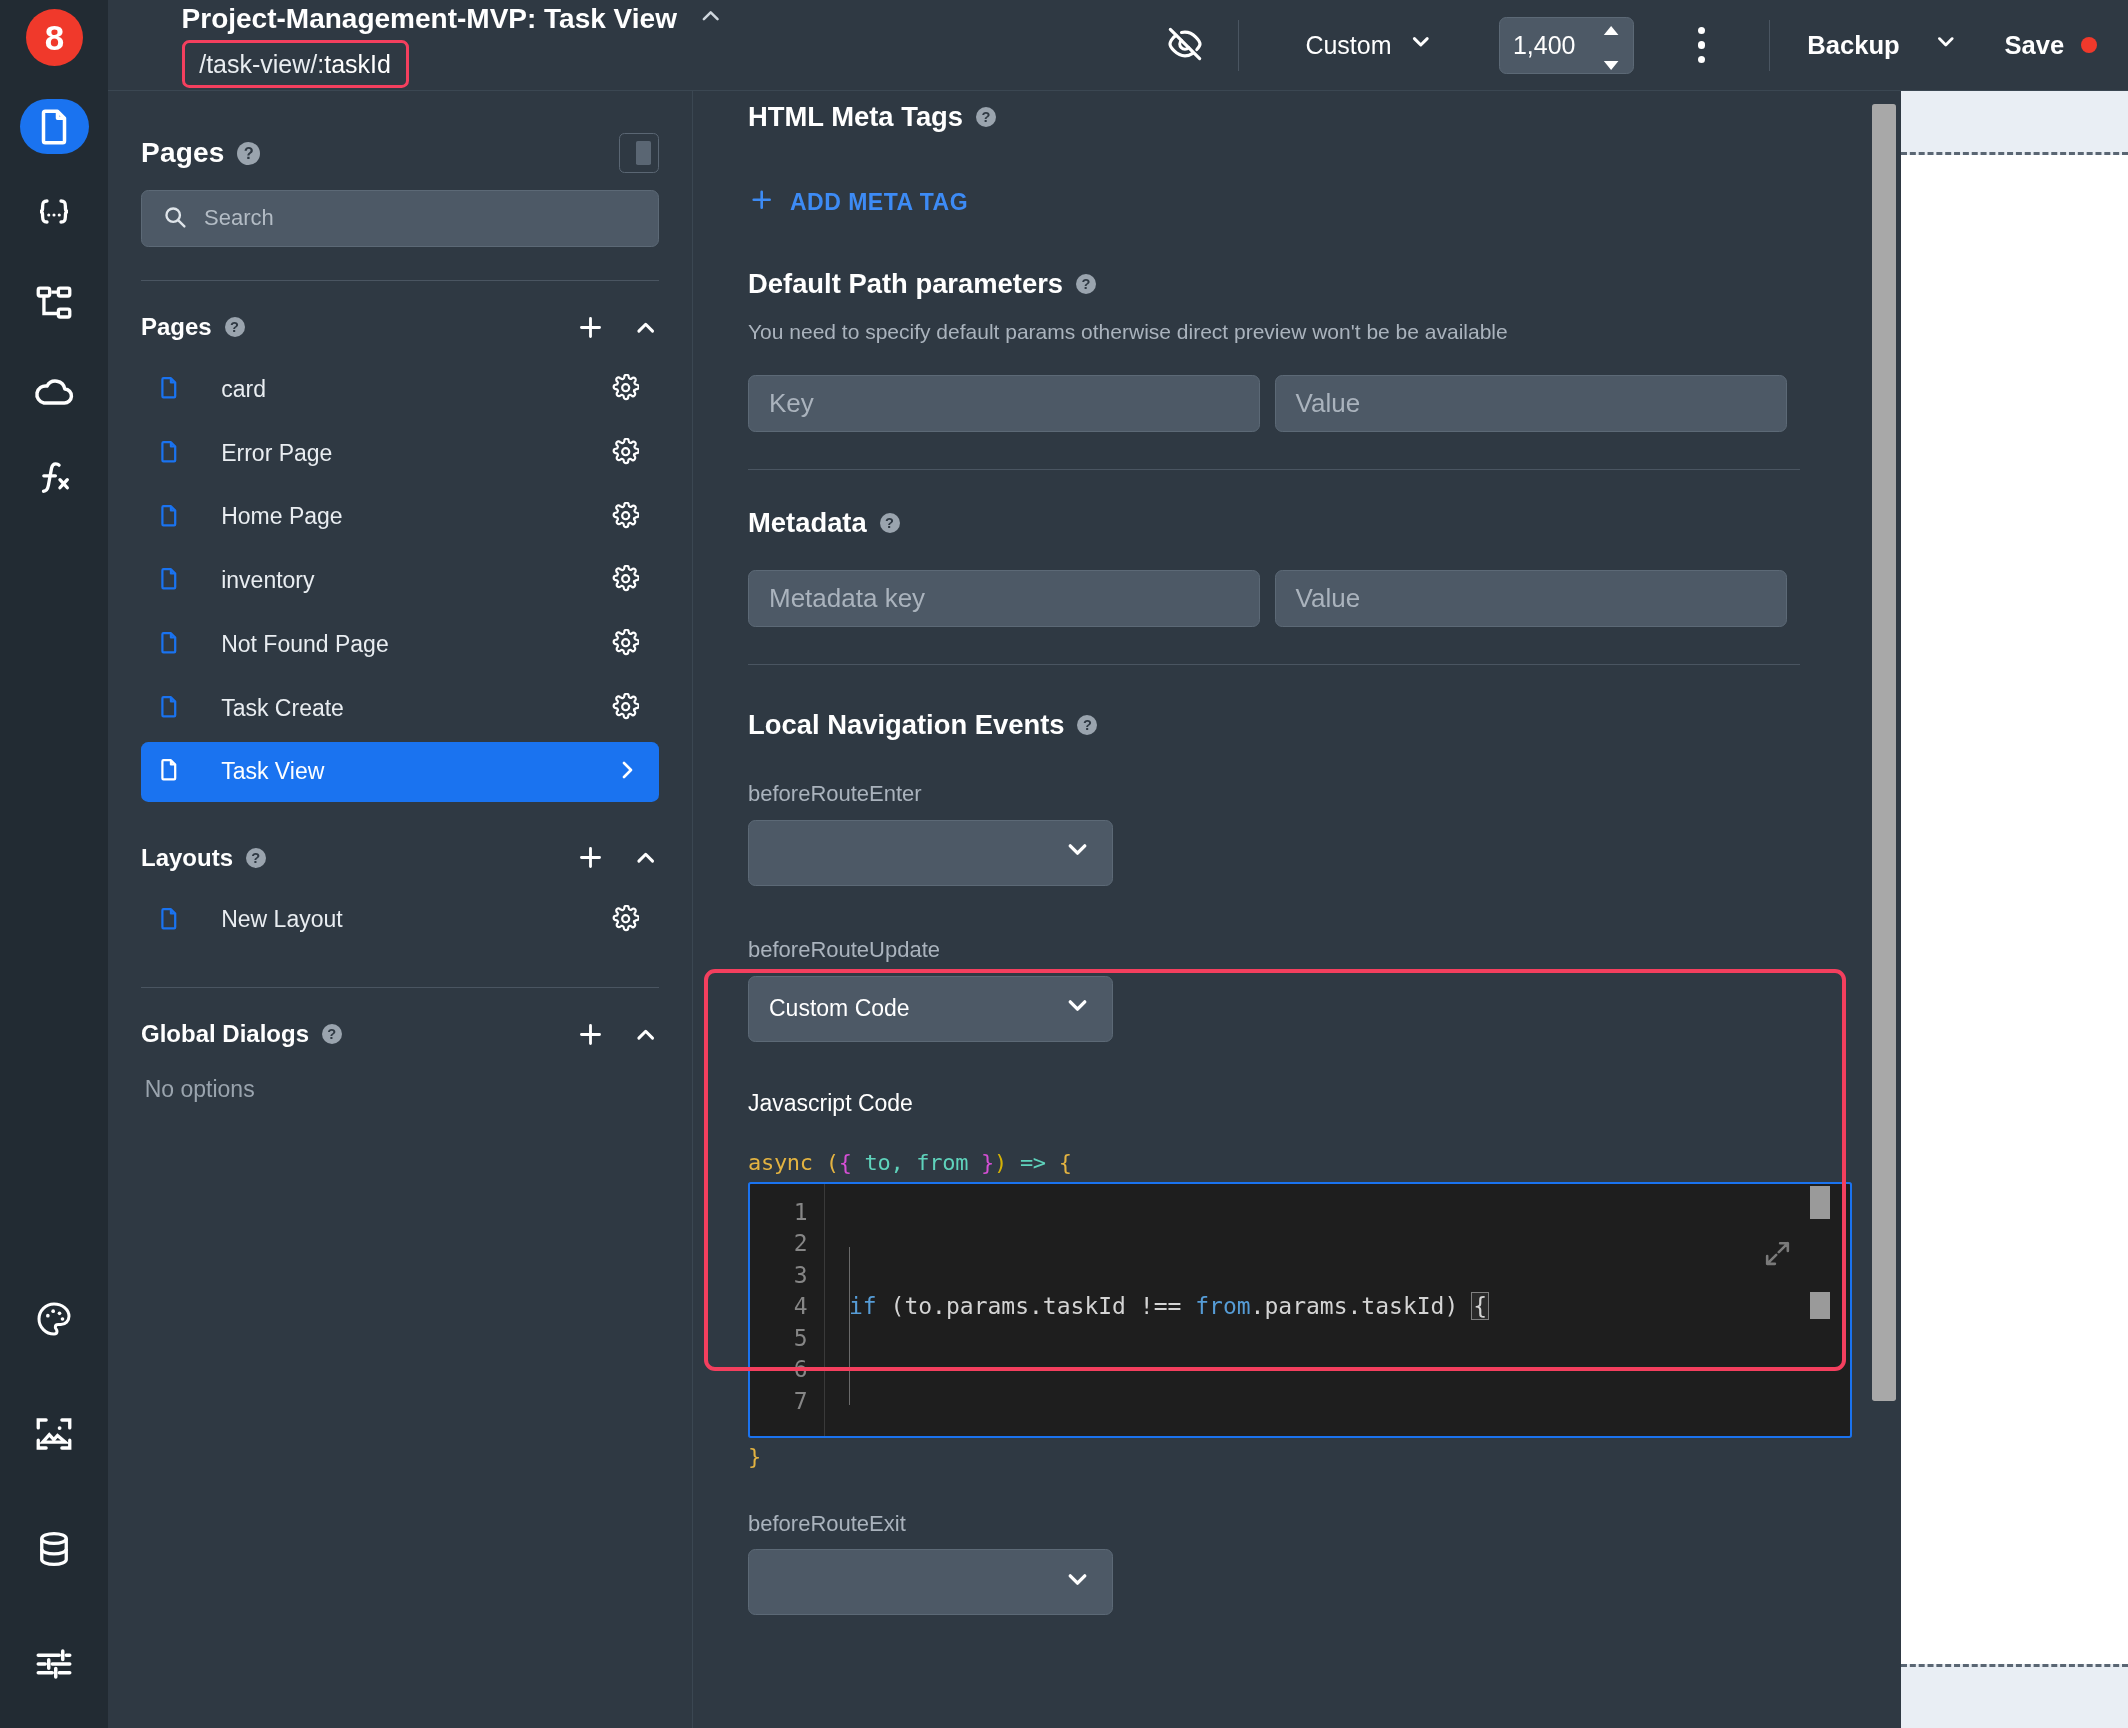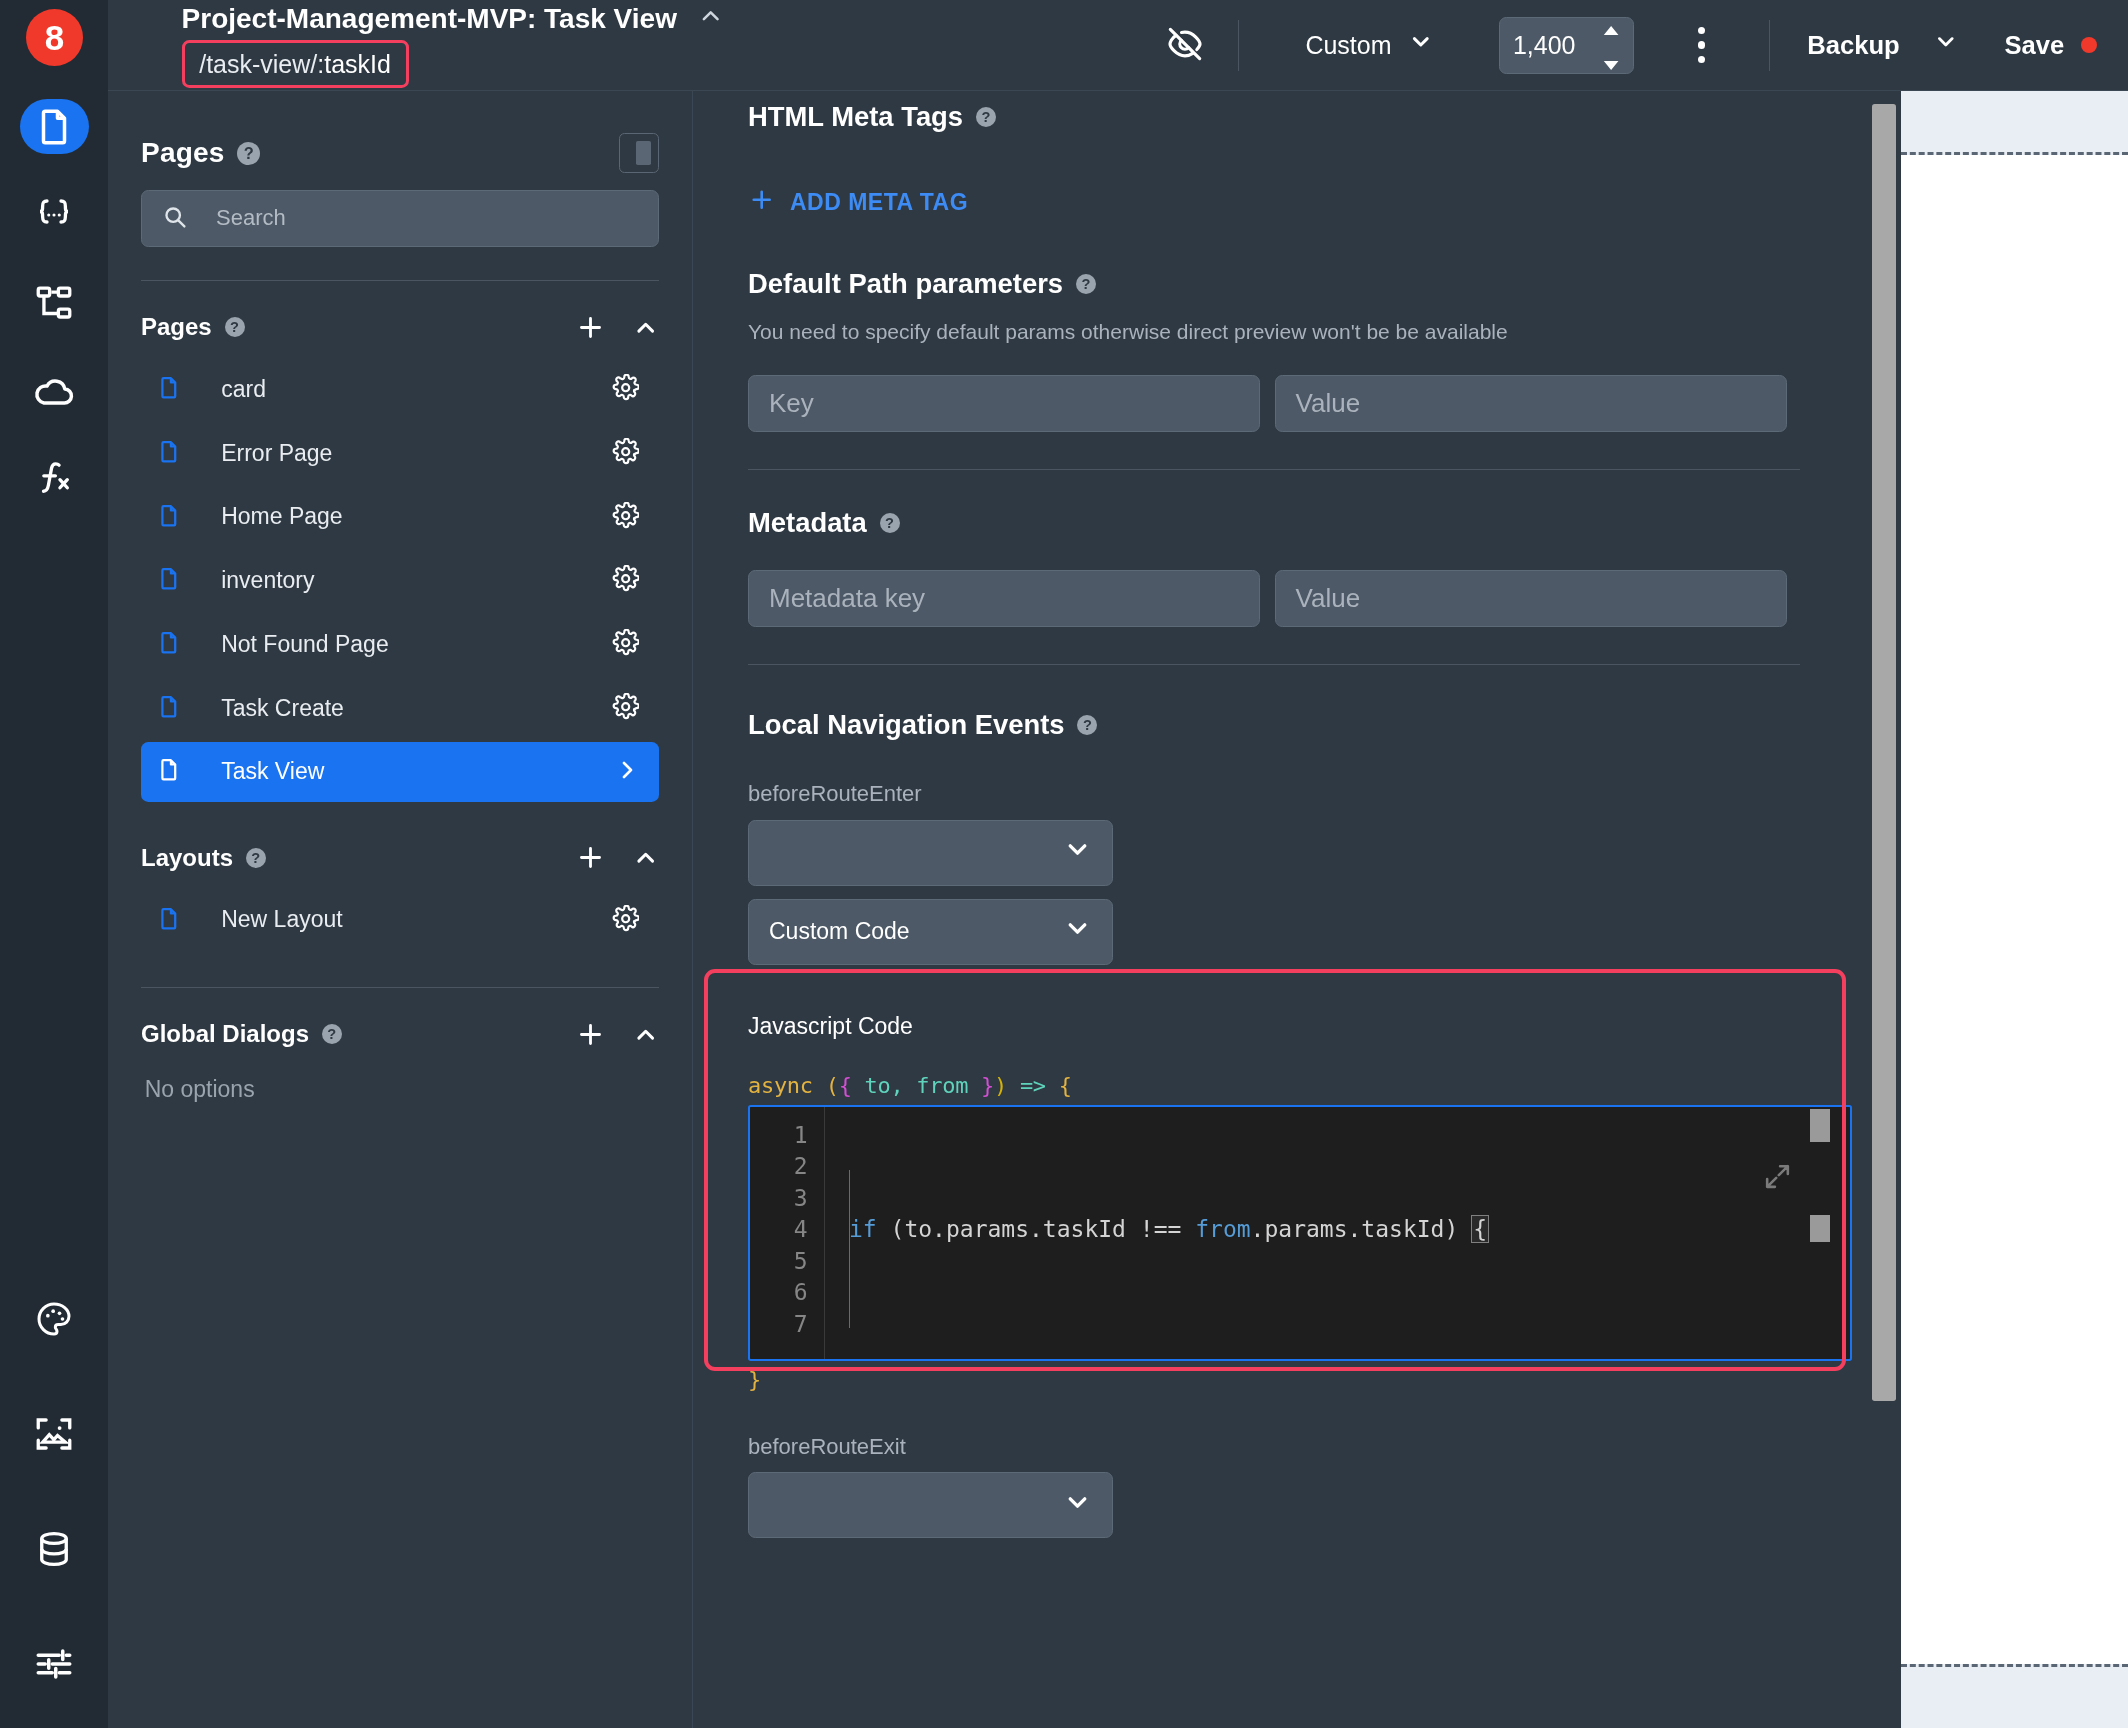--- a/index.html
+++ b/index.html
@@ -65,21 +65,21 @@
     border: 1.8px solid #5a6673; border-radius: 5.5px;
     display: flex; align-items: center; justify-content: center;
   }
   .panel-collapse-btn i {
     display: block; width: 14.6px; height: 24px;
     background: #5a6673; border-radius: 1.8px; margin-left: 9.1px;
   }
   .search-box {
     height: 57px; background: #4d5966; border: 0.9px solid #5c6976;
     border-radius: 7.3px; display: flex; align-items: center;
-    padding: 0 20px; margin-top: 3.7px; gap: 12px;
+    padding: 0 20px; margin-top: 3.7px;
   }
   .search-box span.ph {
     color: #b3bcc5; font-size: 22px; margin-left: 16.4px;
   }
   .divider { height: 0.9px; background: #4a5561; margin: 33px 0 0 0; }
   .section-head {
     display: flex; align-items: center; height: 79px; padding-top: 14.6px;
   }
   .section-head .t {
     color: #ffffff; font-size: 24px; font-weight: 700;
@@ -631,20 +631,21 @@
     <div class="evt-label">beforeRouteEnter</div>
     <div class="select">
       <span></span>
       <span class="chev">
         <svg width="29" height="29" viewBox="0 0 24 24" fill="none" stroke="#fff" stroke-width="2.8" stroke-linecap="round" stroke-linejoin="round">
             <path d="M6 9l6 6 6-6"></path>
           </svg>
       </span>
     </div>
 
+    <div class="evt-label" style="margin-top:51px">beforeRouteUpdate</div>
     <div class="select">
       <span>Custom Code</span>
       <span class="chev">
         <svg width="29" height="29" viewBox="0 0 24 24" fill="none" stroke="#fff" stroke-width="2.8" stroke-linecap="round" stroke-linejoin="round">
             <path d="M6 9l6 6 6-6"></path>
           </svg>
       </span>
     </div>
 
     <div class="js-label">Javascript Code</div>

